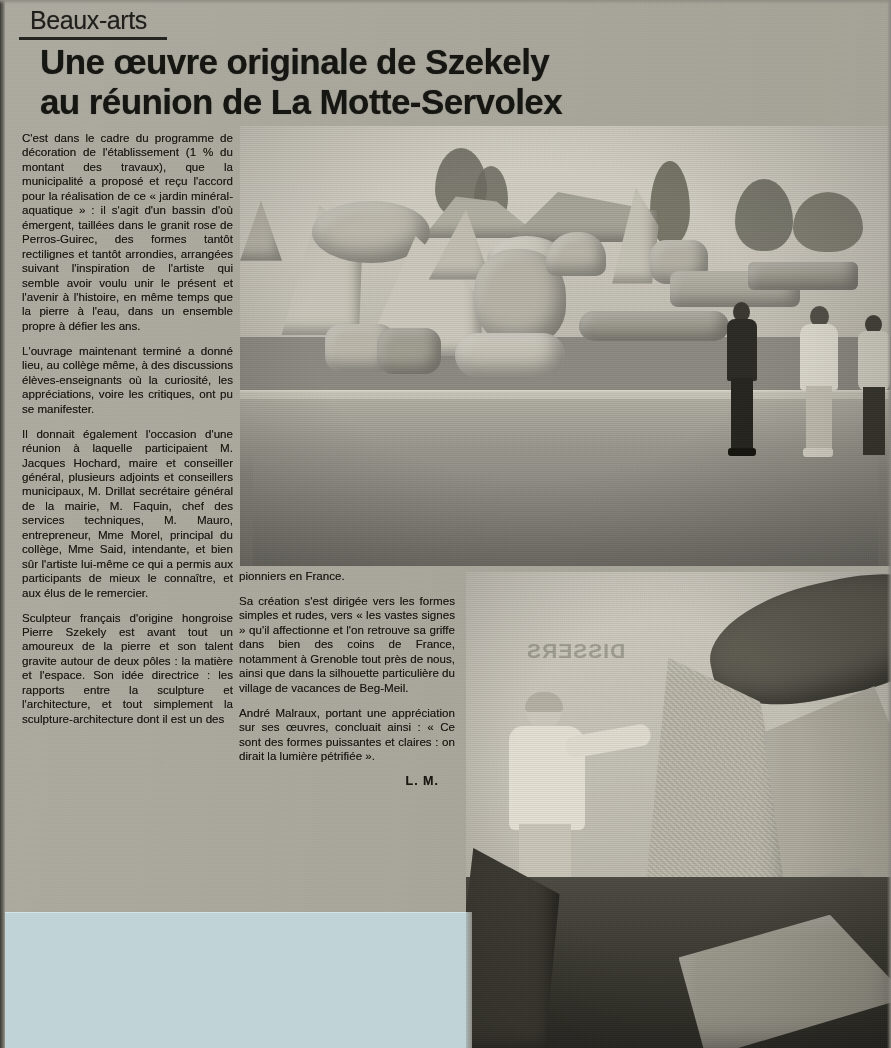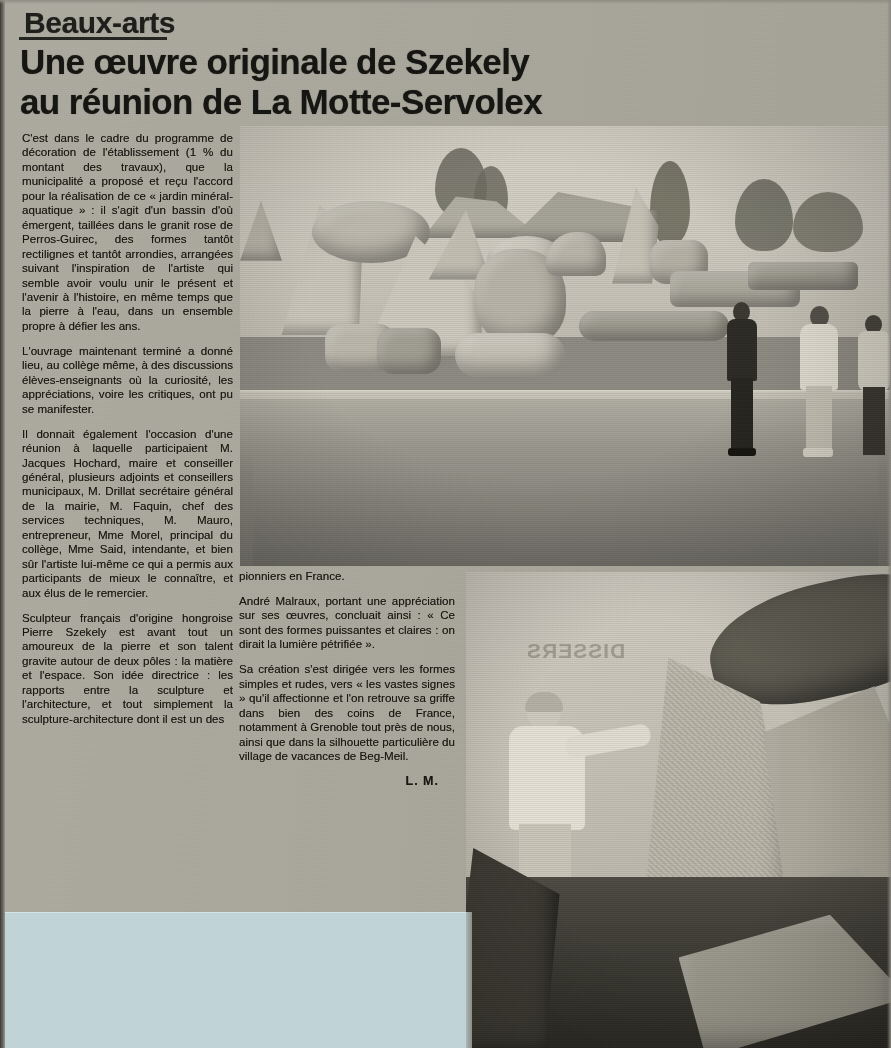--- a/index.html
+++ b/index.html
@@ -40,37 +40,37 @@
     z-index:30;
   }
   #blue-panel-edge{
     position:absolute;left:466px;top:912px;width:6px;height:136px;
     background:linear-gradient(90deg,#aab9bb,#8e8d84);
     z-index:31;
   }
 
   
   #kicker{
-    position:absolute;left:24px;top:6px;
-    font-size:30px;font-weight:700;letter-spacing:-.4px;
+    position:absolute;left:30px;top:6px;
+    font-size:25px;font-weight:400;letter-spacing:-.4px;
     color:#1d1d1a;
     font-family:"Liberation Sans", sans-serif;
     text-shadow:0 0 1px rgba(0,0,0,.35);
   }
   #kicker-rule{
     position:absolute;left:19px;top:37px;width:148px;height:3px;
     background:#23231f;
   }
   #headline{
     position:absolute;left:20px;top:42px;width:680px;
     font-size:35px;line-height:40px;font-weight:700;
     letter-spacing:-.6px;color:#141411;
     text-shadow:0 0 1px rgba(0,0,0,.5);
   }
-  #headline .l{display:block;white-space:nowrap;}
+  #headline .l{display:block;white-space:nowrap;margin-left:20px;}
 
   
   .col{
     position:absolute;
     font-size:11.6px;line-height:14.45px;
     color:#16160f;
     text-align:justify;
     -webkit-hyphens:auto;hyphens:auto;
     font-family:"Liberation Sans", sans-serif;
     text-shadow:0 0 .6px rgba(0,0,0,.45);
@@ -269,22 +269,22 @@
 
   <div class="col" id="col1">
     <p>C'est dans le cadre du programme de décoration de l'établissement (1 % du montant des travaux), que la municipalité a proposé et reçu l'accord pour la réalisation de ce « jardin minéral-aquatique » : il s'agit d'un bassin d'où émergent, taillées dans le granit rose de Perros-Guirec, des formes tantôt rectilignes et tantôt arrondies, arrangées suivant l'inspiration de l'artiste qui semble avoir voulu unir le présent et l'avenir à l'histoire, en même temps que la pierre à l'eau, dans un ensemble propre à défier les ans.</p>
     <p>L'ouvrage maintenant terminé a donné lieu, au collège même, à des discussions élèves-enseignants où la curiosité, les appréciations, voire les critiques, ont pu se manifester.</p>
     <p>Il donnait également l'occasion d'une réunion à laquelle participaient M. Jacques Hochard, maire et conseiller général, plusieurs adjoints et conseillers municipaux, M. Drillat secrétaire général de la mairie, M. Faquin, chef des services techniques, M. Mauro, entrepreneur, Mme Morel, principal du collège, Mme Said, intendante, et bien sûr l'artiste lui-même ce qui a permis aux participants de mieux le connaître, et aux élus de le remercier.</p>
     <p>Sculpteur français d'origine hongroise Pierre Szekely est avant tout un amoureux de la pierre et son talent gravite autour de deux pôles : la matière et l'espace. Son idée directrice : les rapports entre la sculpture et l'architecture, et tout simplement la sculpture-architecture dont il est un des</p>
   </div>
 
   <div class="col" id="col2">
     <p>pionniers en France.</p>
+    <p>Sa création s'est dirigée vers les formes simples et rudes, vers « les vastes signes » qu'il affectionne et l'on retrouve sa griffe dans bien des coins de France, notamment à Grenoble tout près de nous, ainsi que dans la silhouette particulière du village de vacances de Beg-Meil.</p>
     <p>André Malraux, portant une appréciation sur ses œuvres, concluait ainsi : « Ce sont des formes puissantes et claires : on dirait la lumière pétrifiée ».</p>
-    <p>Sa création s'est dirigée vers les formes simples et rudes, vers « les vastes signes » qu'il affectionne et l'on retrouve sa griffe dans bien des coins de France, notamment à Grenoble tout près de nous, ainsi que dans la silhouette particulière du village de vacances de Beg-Meil.</p>
     <p class="sign">L. M.</p>
   </div>
 
   <div id="blue-panel"></div>
   <div id="blue-panel-edge"></div>
   <div id="left-rule"></div>
   <div id="edge-top"></div>
   <div id="edge-right"></div>
   <div id="grain"></div>
 </div>

